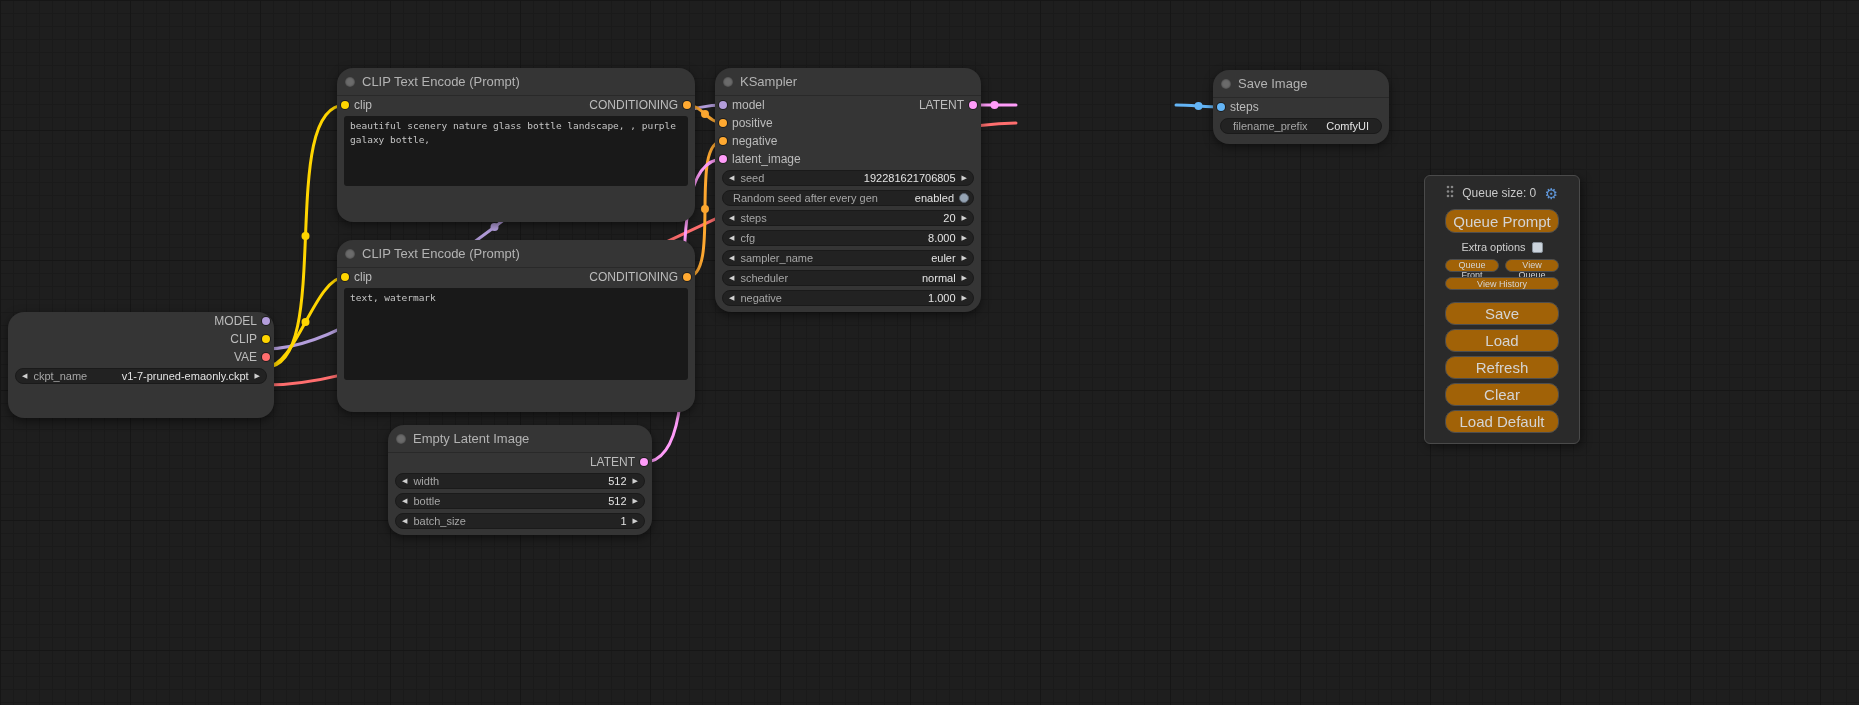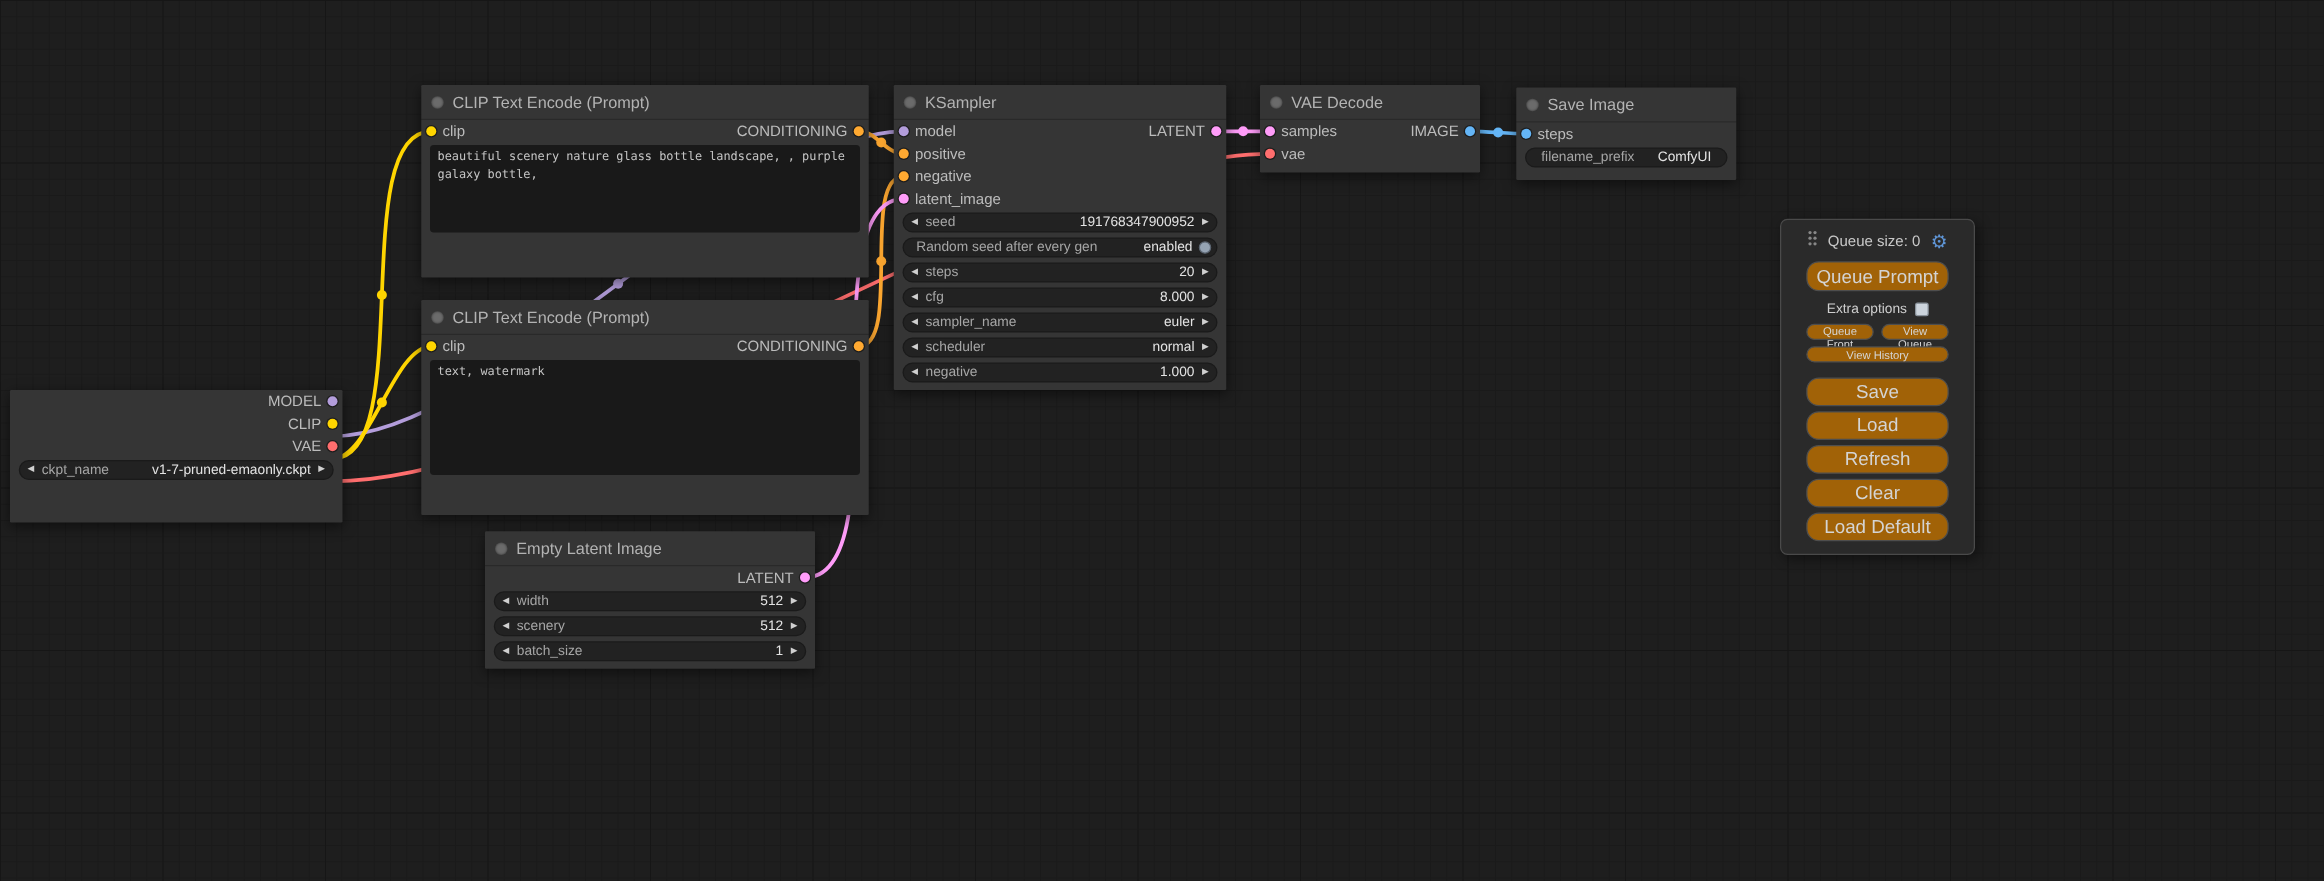--- a/index.html
+++ b/index.html
@@ -12,21 +12,21 @@
       linear-gradient(90deg,#161616 1px, transparent 1px),
       linear-gradient(#1a1a1a 1px, transparent 1px),
       linear-gradient(90deg,#1a1a1a 1px, transparent 1px);
     background-size:130px 130px,130px 130px,13px 13px,13px 13px;
     font-family:"Liberation Sans",sans-serif;
   }
   #wires { position:absolute; left:0; top:0; width:1859px; height:705px; z-index:1; }
   #wires path { fill:none; stroke-width:3; stroke-linecap:round; }
   #nodes { position:absolute; inset:0; z-index:2; }
 
-  .node { position:absolute; background:#353535; border-radius:1px;
+  .node { position:absolute; background:#353535; border-radius:16px;
           box-shadow:0 3px 10px rgba(0,0,0,.5); }
   .node-header { height:28px; display:flex; align-items:center; padding:0 8px;
                  border-bottom:1px solid rgba(0,0,0,.22); }
   .node-dot { width:10px; height:10px; border-radius:50%; background:#6b6b6b;
               box-shadow:inset 0 0 2px rgba(0,0,0,.6); margin-right:7px; flex:0 0 auto; }
   .node-title { font-size:13px; color:#b3b3b3; white-space:nowrap; }
 
   .slot-row { height:18px; display:flex; justify-content:space-between; align-items:center; }
   .slot { display:flex; align-items:center; }
   .port { width:8px; height:8px; border-radius:50%; flex:0 0 auto;
@@ -173,21 +173,21 @@
         </div>
         <div style="height:2px"></div>
         <div class="widget">
           <span class="warrow">◀</span>
           <span class="wlabel">width</span>
           <span class="wvalue">512</span>
           <span class="warrow">▶</span>
         </div>
         <div class="widget">
           <span class="warrow">◀</span>
-          <span class="wlabel">scenery</span>
+          <span class="wlabel">bottle</span>
           <span class="wvalue">512</span>
           <span class="warrow">▶</span>
         </div>
         <div class="widget">
           <span class="warrow">◀</span>
           <span class="wlabel">batch_size</span>
           <span class="wvalue">1</span>
           <span class="warrow">▶</span>
         </div>
       </div>
@@ -224,21 +224,21 @@
           <span class="slot in">
             <span class="port" style="background:#FF9CF9"></span>
             <span class="slot-label">latent_image</span>
           </span>
           <span></span>
         </div>
         <div style="height:2px"></div>
         <div class="widget">
           <span class="warrow">◀</span>
           <span class="wlabel">seed</span>
-          <span class="wvalue">191768347900952</span>
+          <span class="wvalue">192281621706805</span>
           <span class="warrow">▶</span>
         </div>
         <div class="widget toggle">
           <span class="wlabel">Random seed after every gen</span>
           <span class="wvalue">enabled</span>
           <span class="wtoggle"></span>
         </div>
         <div class="widget">
           <span class="warrow">◀</span>
           <span class="wlabel">steps</span>
@@ -262,44 +262,20 @@
           <span class="wlabel">scheduler</span>
           <span class="wvalue">normal</span>
           <span class="warrow">▶</span>
         </div>
         <div class="widget">
           <span class="warrow">◀</span>
           <span class="wlabel">negative</span>
           <span class="wvalue">1.000</span>
           <span class="warrow">▶</span>
         </div>
-      </div>
-      <div class="node" style="left: 1008px; top: 68px; width: 176px; height: 70px;">
-        <div class="node-header">
-          <span class="node-dot"></span>
-          <span class="node-title">VAE Decode</span>
-        </div>
-        <div class="slot-row">
-          <span class="slot in">
-            <span class="port" style="background:#FF9CF9"></span>
-            <span class="slot-label">samples</span>
-          </span>
-          <span class="slot out">
-            <span class="slot-label">IMAGE</span>
-            <span class="port" style="background:#64B5F6"></span>
-          </span>
-        </div>
-        <div class="slot-row">
-          <span class="slot in">
-            <span class="port" style="background:#FF6E6E"></span>
-            <span class="slot-label">vae</span>
-          </span>
-          <span></span>
-        </div>
-        <div style="height:2px"></div>
       </div>
       <div class="node" style="left: 1213px; top: 70px; width: 176px; height: 74px;">
         <div class="node-header">
           <span class="node-dot"></span>
           <span class="node-title">Save Image</span>
         </div>
         <div class="slot-row">
           <span class="slot in">
             <span class="port" style="background:#64B5F6"></span>
             <span class="slot-label">steps</span>

